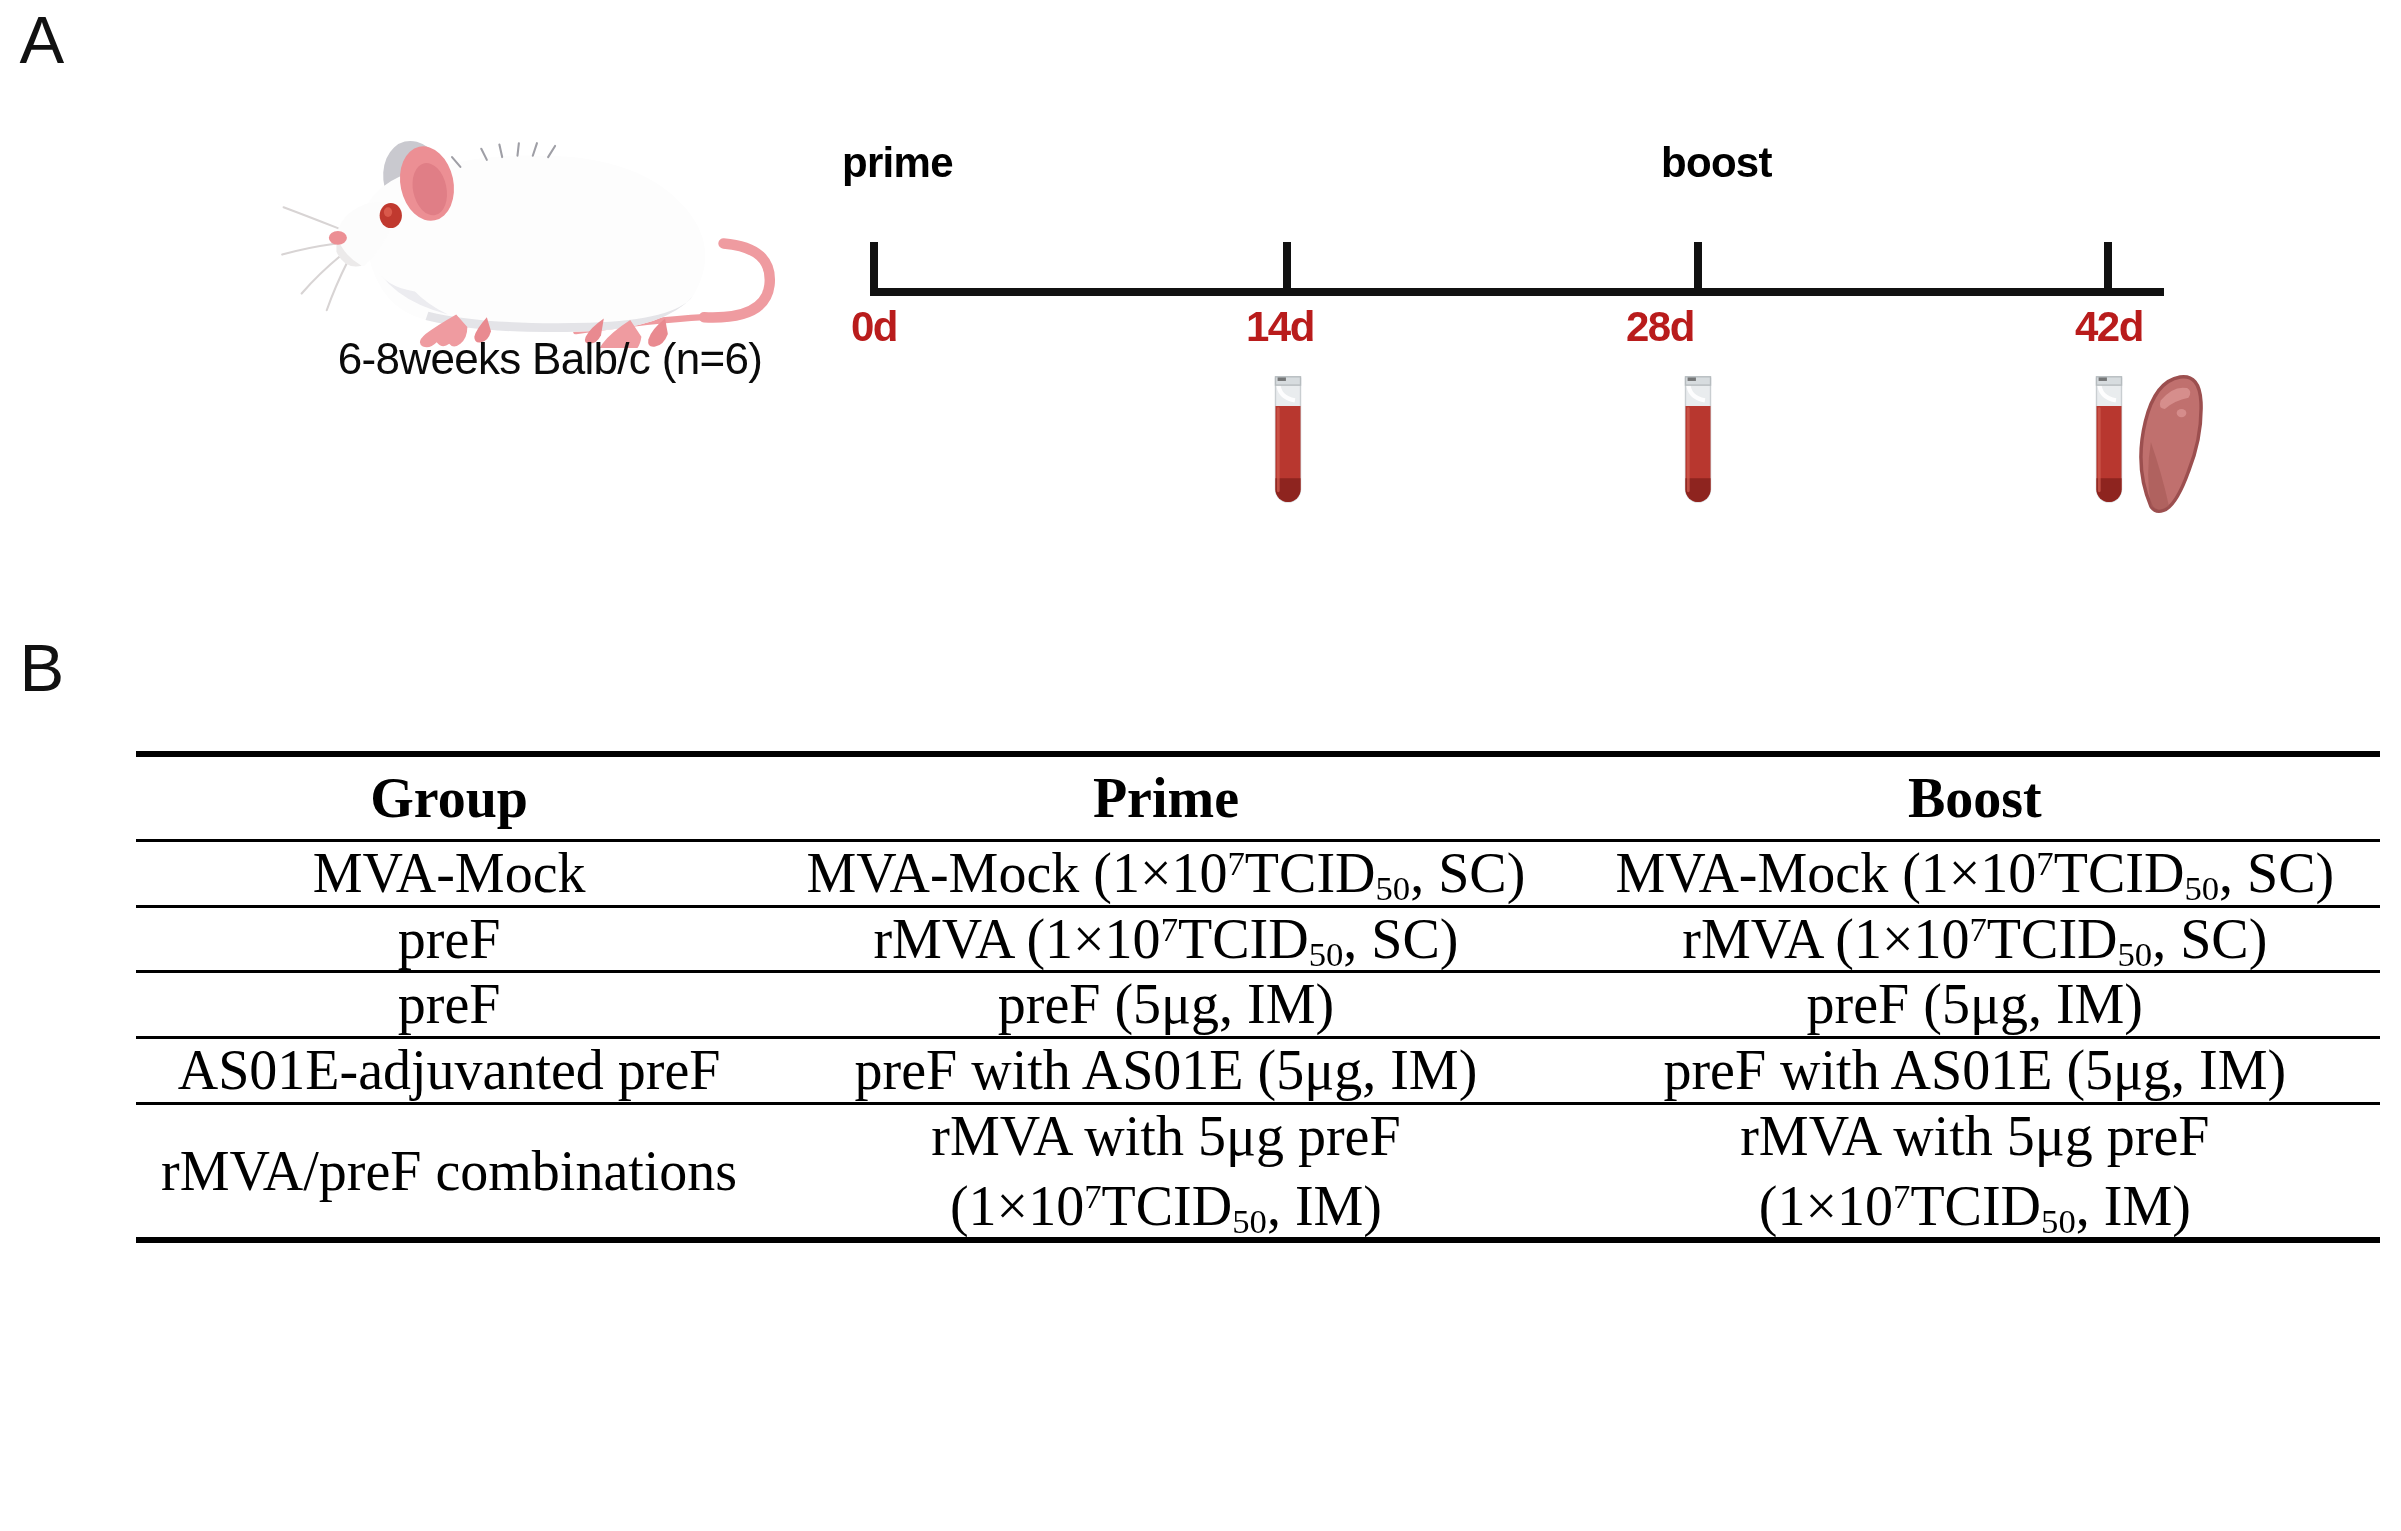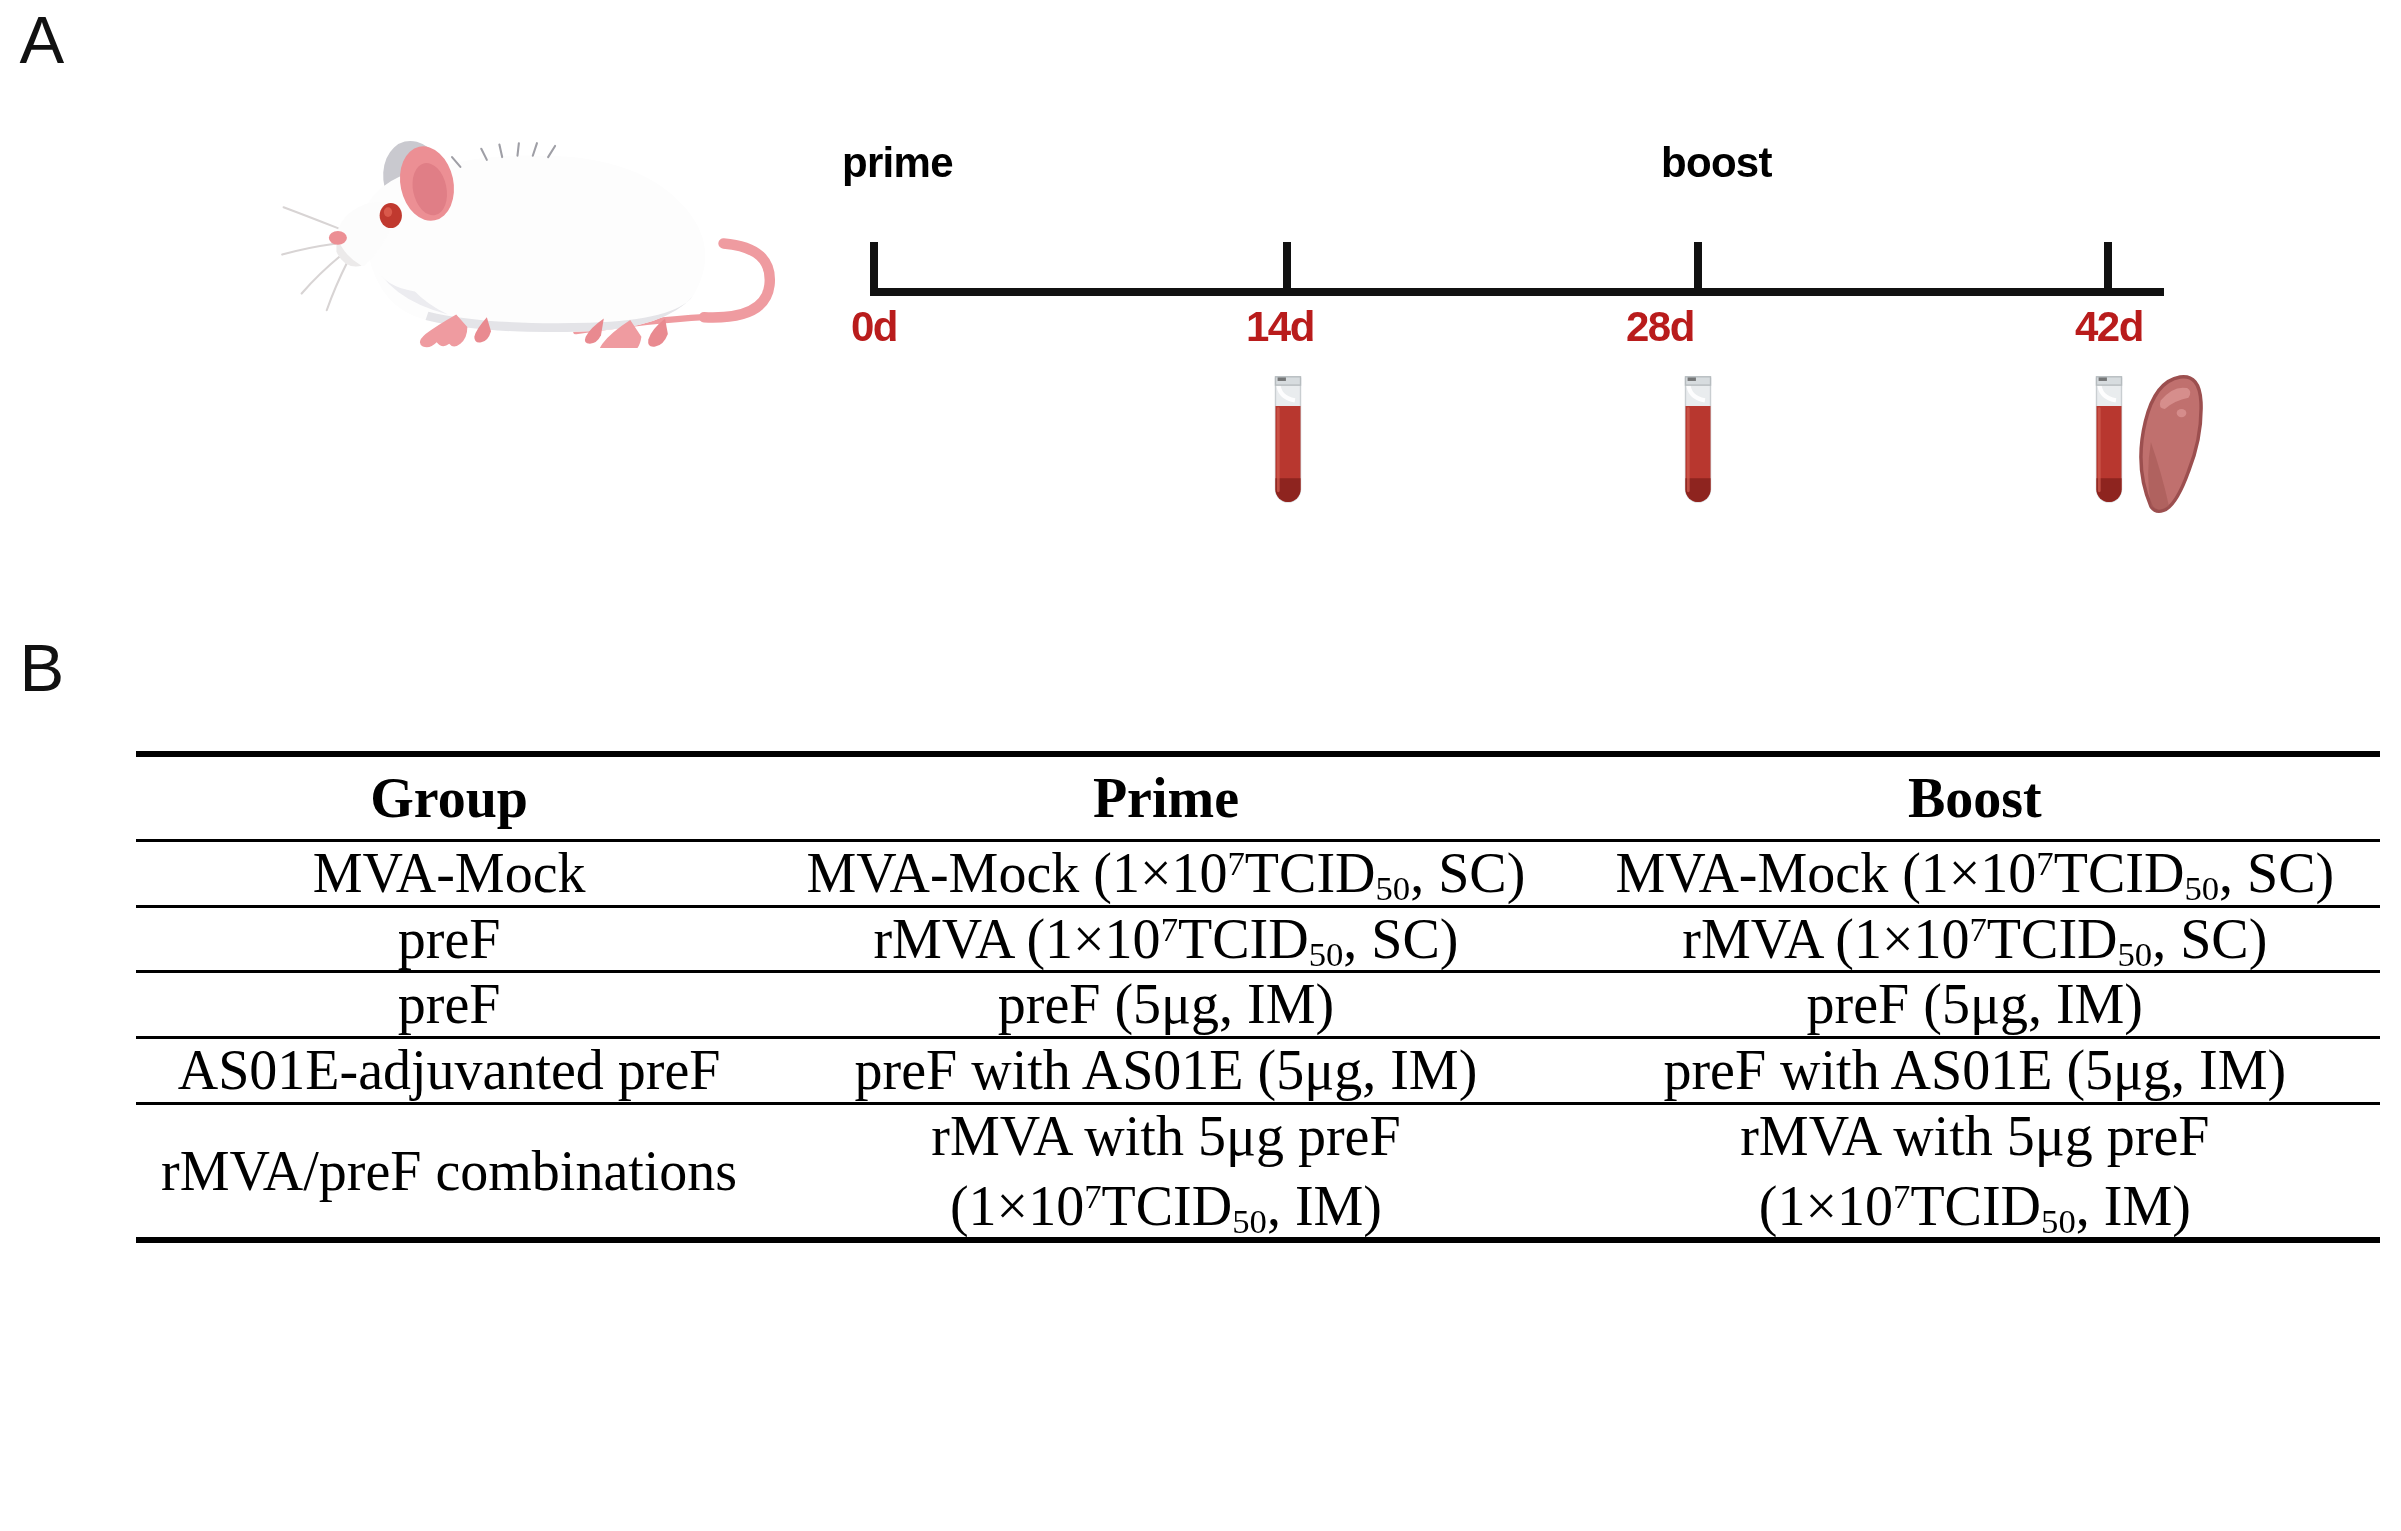--- a/index.html
+++ b/index.html
@@ -215,20 +215,21 @@
                q8 10 18 2 q6 8 16 0 q10 -8 10 -24 z" fill="#ef9ba0"></path>
       <path d="M300 296 q-16 18 -18 28 q0 10 10 8 q10 -2 14 -16 z" fill="#e98a90"></path>
 
       <path d="M506 300 q-28 18 -40 34 q-10 14 2 18 q12 2 22 -10
                q8 12 20 4 q10 -6 12 -22 z" fill="#ef9ba0"></path>
       <path d="M556 298 q-20 16 -24 30 q-2 12 10 10 q12 -2 18 -18 z" fill="#e98a90"></path>
       <path d="M468 298 q-20 14 -26 26 q-4 10 6 10 q10 0 16 -12 z" fill="#e98a90"></path>
     </svg>
   </div>
 
+  <div id="mouse-caption">6-8weeks Balb/c (n=6)</div>
 
   <div id="timeline">
 
     <div class="timeline-phase-label" style="left:42px;">prime</div>
     <div class="timeline-phase-label" style="left:861px;">boost</div>
 
     <div id="timeline-axis"></div>
 
     <div class="timeline-tick" style="left:70px;"></div>
     <div class="timeline-tick" style="left:483px;"></div>

